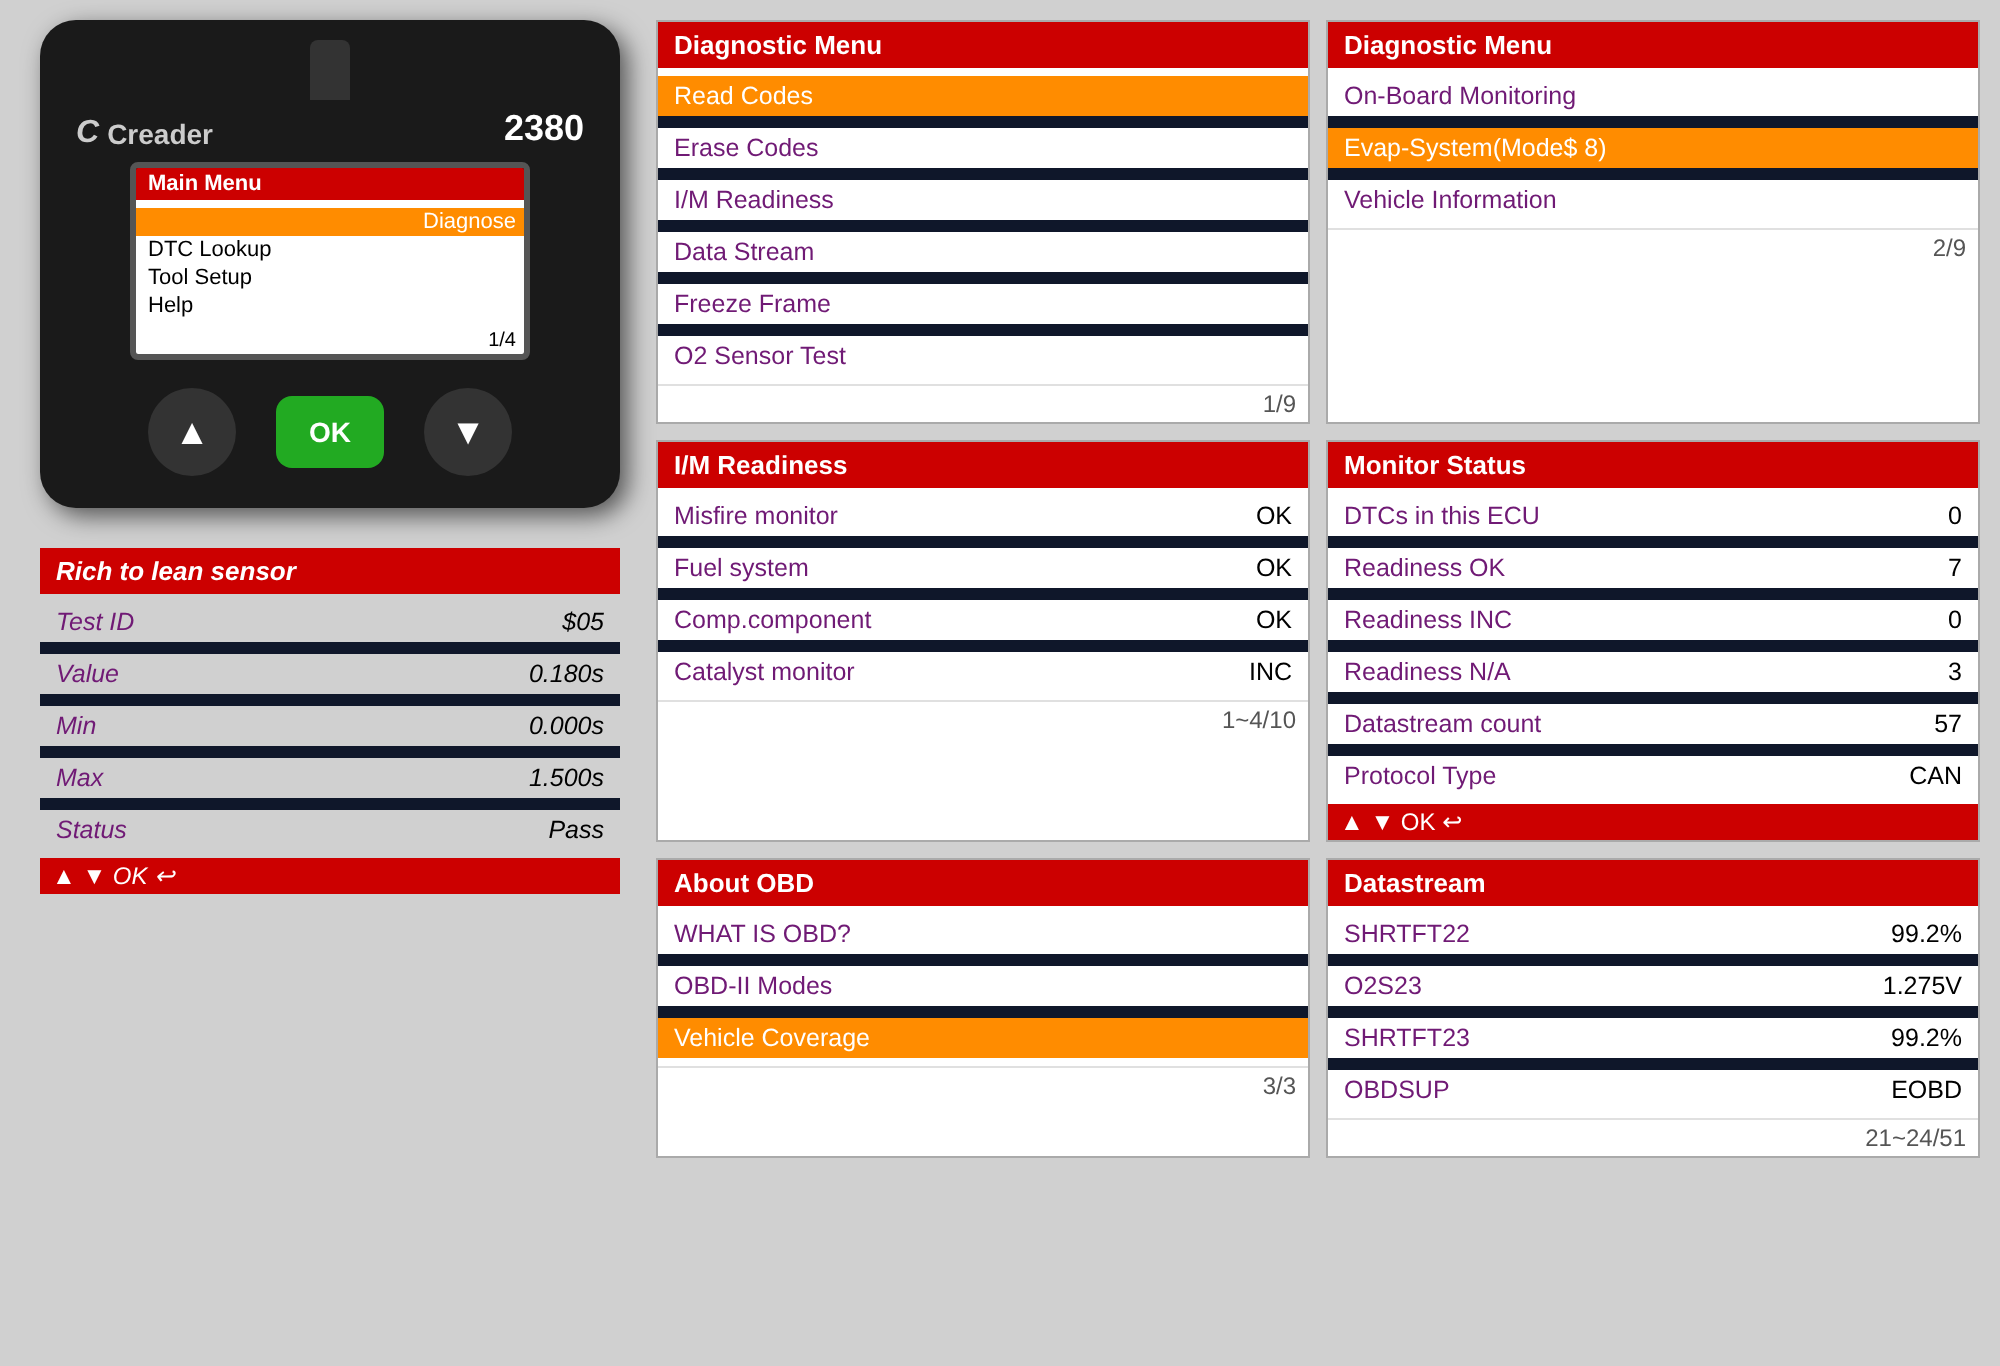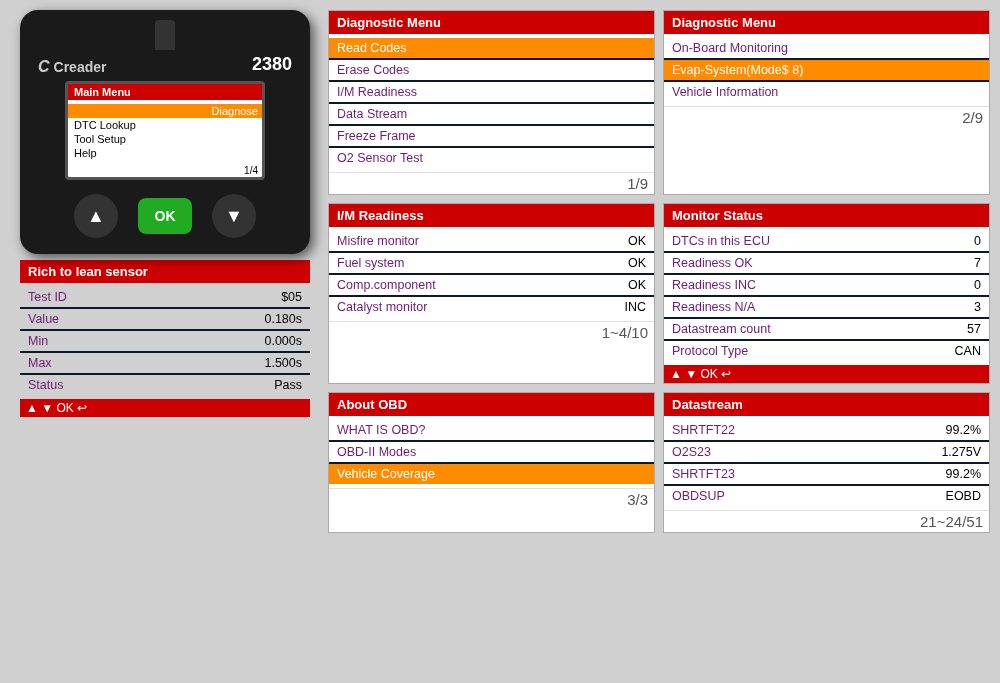--- a/index.html
+++ b/index.html
@@ -166,21 +166,21 @@
       font-weight: bold;
       padding: 4px 8px;
     }
     .panel-body {
       padding: 4px 0;
     }
     .panel-row {
       display: flex;
       align-items: center;
       padding: 3px 8px;
-      border-bottom: 2px solid #0f172a;
+      border-bottom: 6px solid #0f172a;
       font-size: 12.5px;
     }
     .panel-row:last-child {
       border-bottom: none;
     }
     .panel-row.highlight {
       background: #ff8c00;
       color: #fff;
     }
     .panel-row .label {
@@ -191,21 +191,21 @@
       color: #fff;
     }
     .panel-row .value {
       font-weight: normal;
       color: #000;
       text-align: right;
     }
     .panel-footer {
       background: #fff;
       text-align: right;
-      font-size: 15px;
+      font-size: 12px;
       padding: 2px 6px;
       border-top: 1px solid #e0e0e0;
       color: #555;
     }
     .panel-footer-nav {
       background: #cc0000;
       color: #fff;
       font-size: 12px;
       padding: 2px 6px;
       display: flex;
@@ -240,21 +240,21 @@
           <div class="screen-footer">1/4</div>
         </div>
       </div>
       <div class="device-buttons">
         <div class="btn-triangle">▲</div>
         <div class="btn-ok">OK</div>
         <div class="btn-triangle">▼</div>
       </div>
     </div>
 
-    <div style="margin-top:6px;width:290px;">
+    <div style="margin-top:20px;width:290px;font-style:italic;">
       <div class="panel-header">Rich to lean sensor</div>
       <div class="panel-body">
         <div class="panel-row">
           <span class="label">Test ID</span>
           <span class="value">$05</span>
         </div>
         <div class="panel-row">
           <span class="label">Value</span>
           <span class="value">0.180s</span>
         </div>

